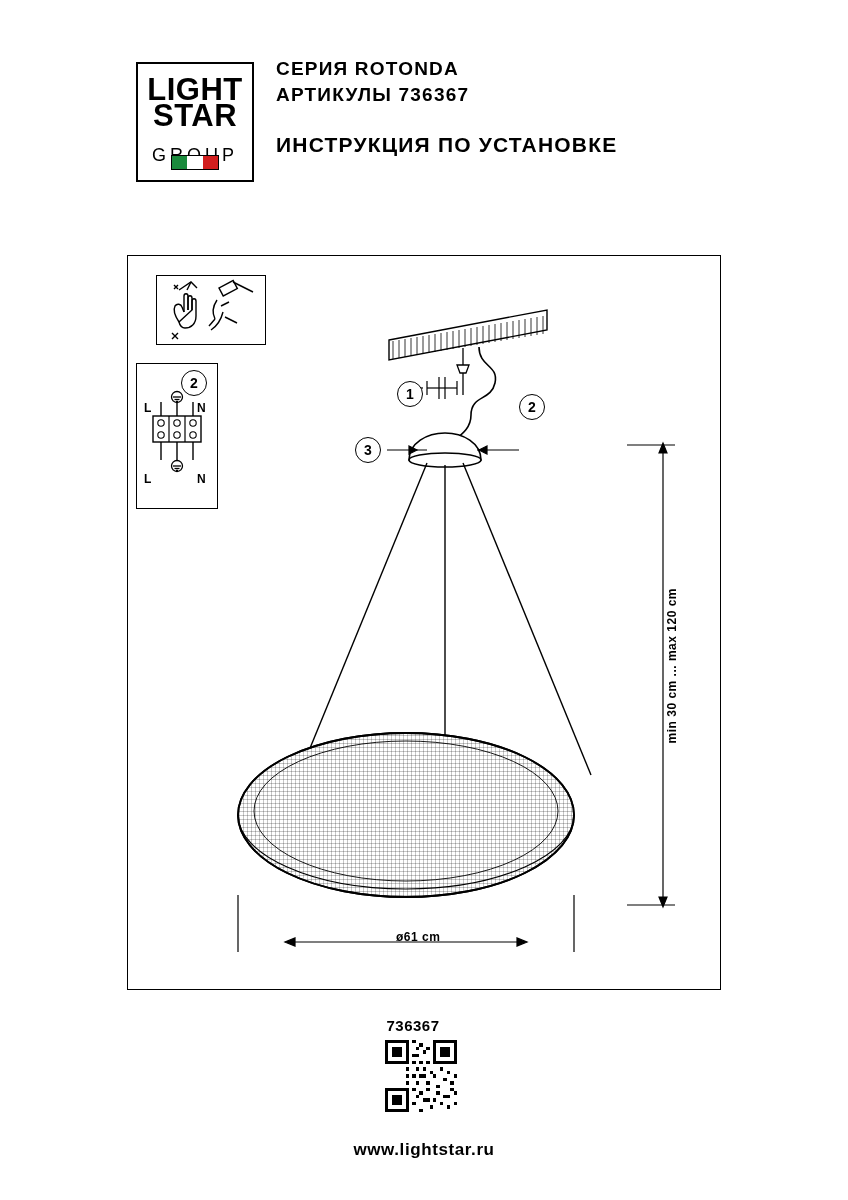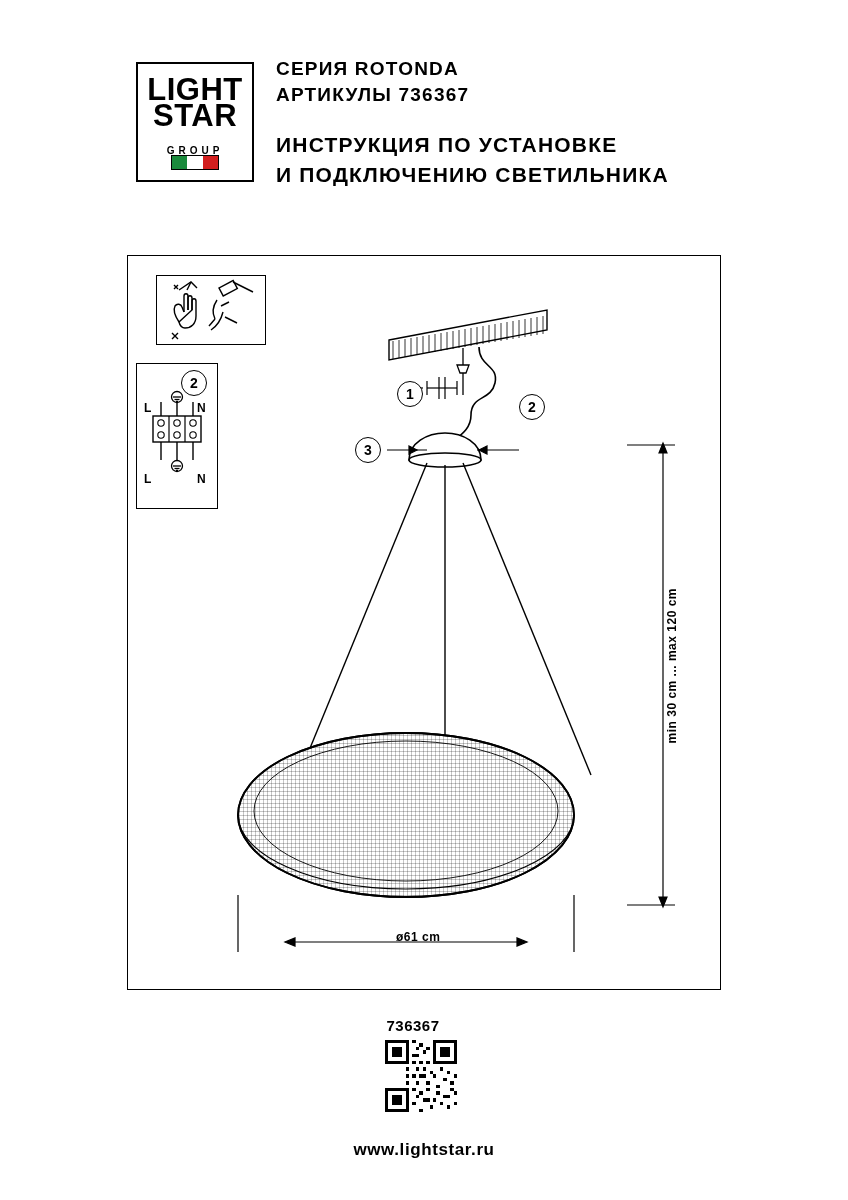--- a/index.html
+++ b/index.html
@@ -34,22 +34,22 @@
     text-align: center;
     font-weight: bold;
     font-family: "Liberation Sans", sans-serif;
     letter-spacing: 0.5px;
     line-height: 1;
   }
   .logo-light { top: 10px; font-size: 31px; }
   .logo-star  { top: 36px; font-size: 31px; text-align: center; }
   .logo-group {
     top: 82px;
-    font-size: 10px;
-    font-weight: bold;
+    font-size: 18px;
+    font-weight: normal;
     letter-spacing: 4px;
   }
   .flag {
     position: absolute;
     left: 50%;
     transform: translateX(-50%);
     bottom: 10px;
     width: 46px;
     height: 13px;
     display: flex;
@@ -188,21 +188,20 @@
     <i class="g"></i>
       <i class="w"></i>
       <i class="r"></i>
   </div>
 </div>
 
 <div class="head-text">
   <div class="head-line1">СЕРИЯ ROTONDA</div>
   <div class="head-line2">АРТИКУЛЫ 736367</div>
   <div class="head-title">ИНСТРУКЦИЯ ПО УСТАНОВКЕ</div>
-  <div class="head-title" style="margin-top:0">И ПОДКЛЮЧЕНИЮ СВЕТИЛЬНИКА</div>
 </div>
 
 <div class="frame"></div>
 
 <div class="tool-box">
   <svg width="108" height="68" viewBox="0 0 108 68">
 
     <g fill="none" stroke="#000" stroke-width="1.4">
       <path d="M22 46 C18 40 16 34 18 30 C20 27 24 28 25 31 L27 36"></path>
       <path d="M27 36 L27 20 C27 17 31 17 31 20 L31 34"></path>

